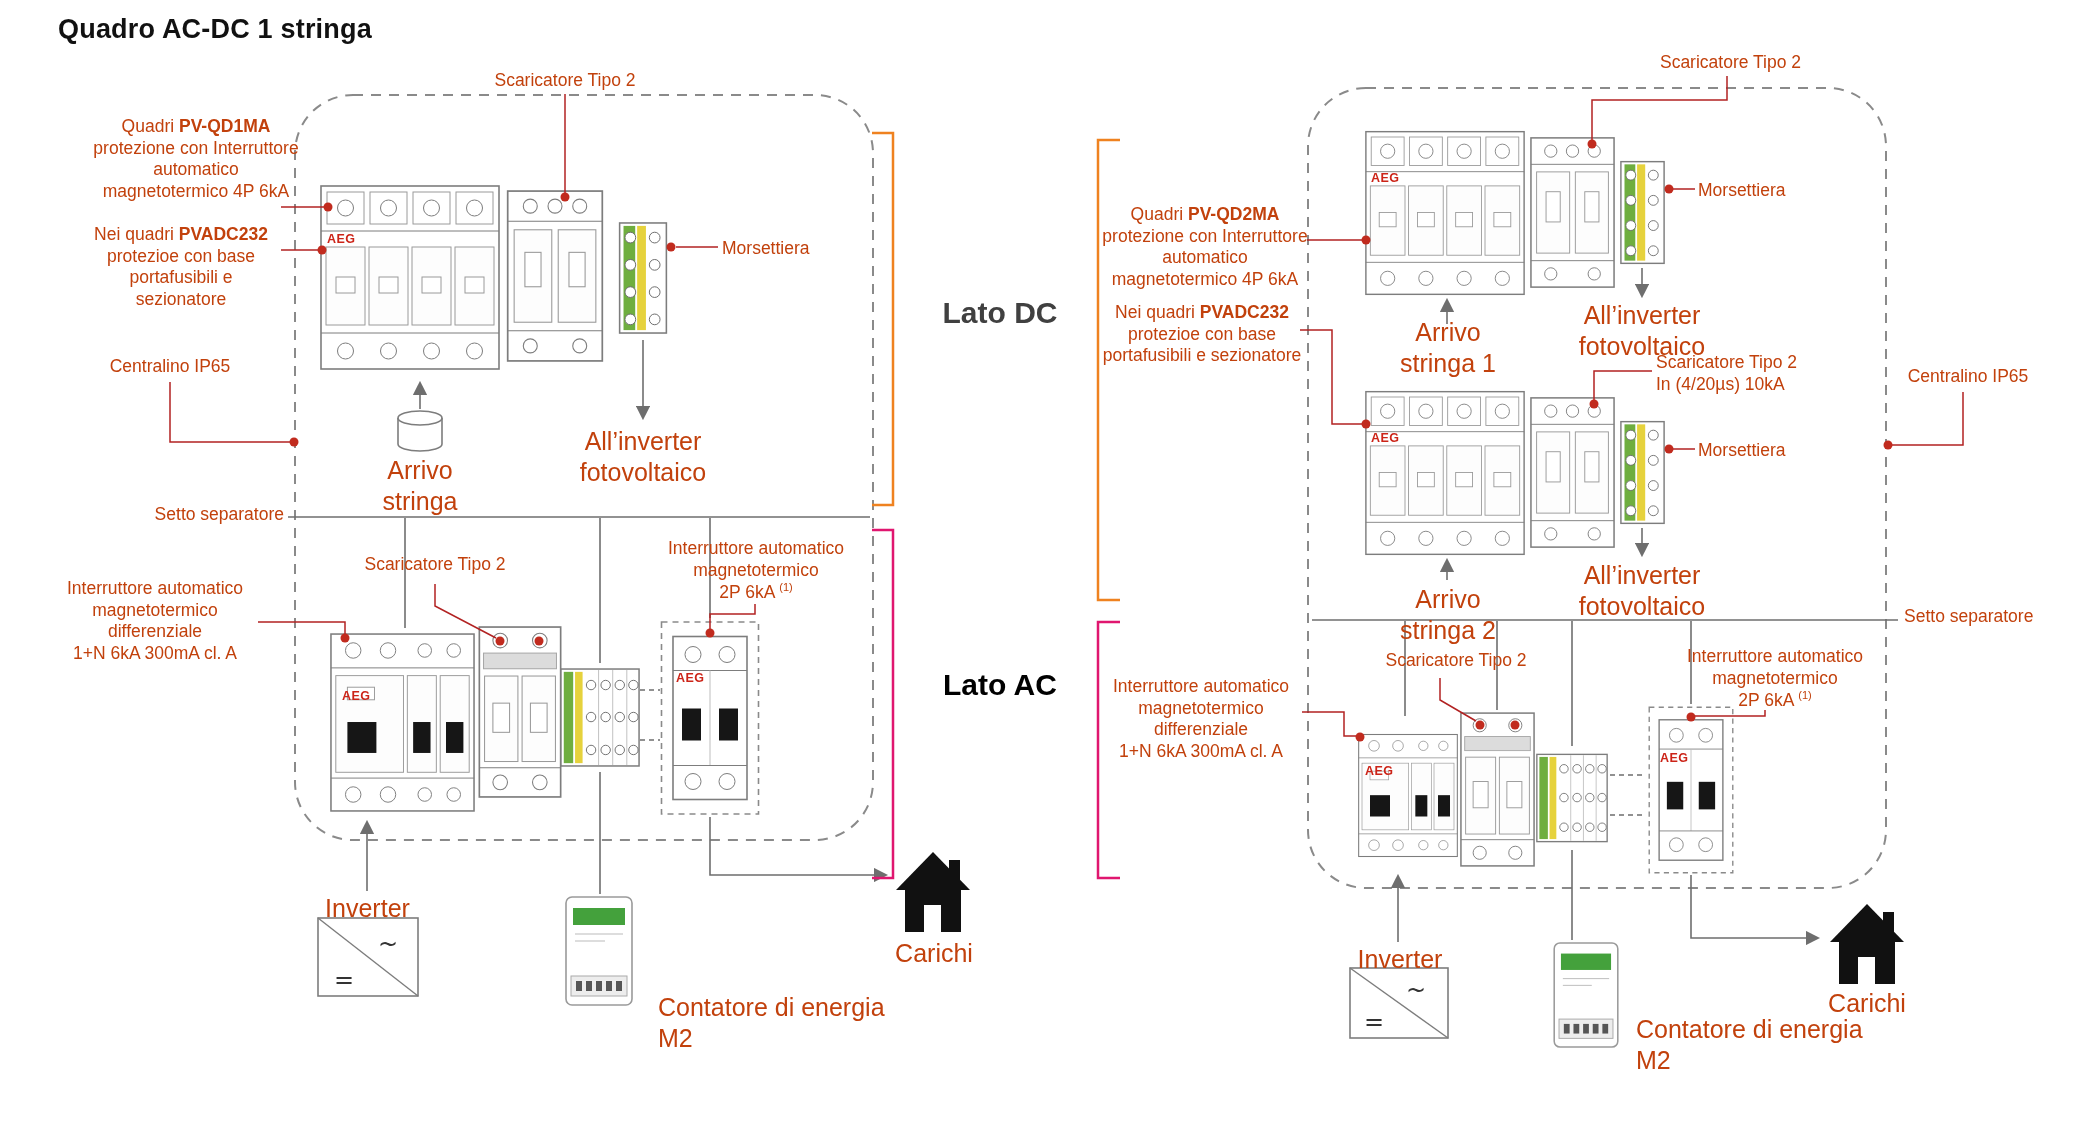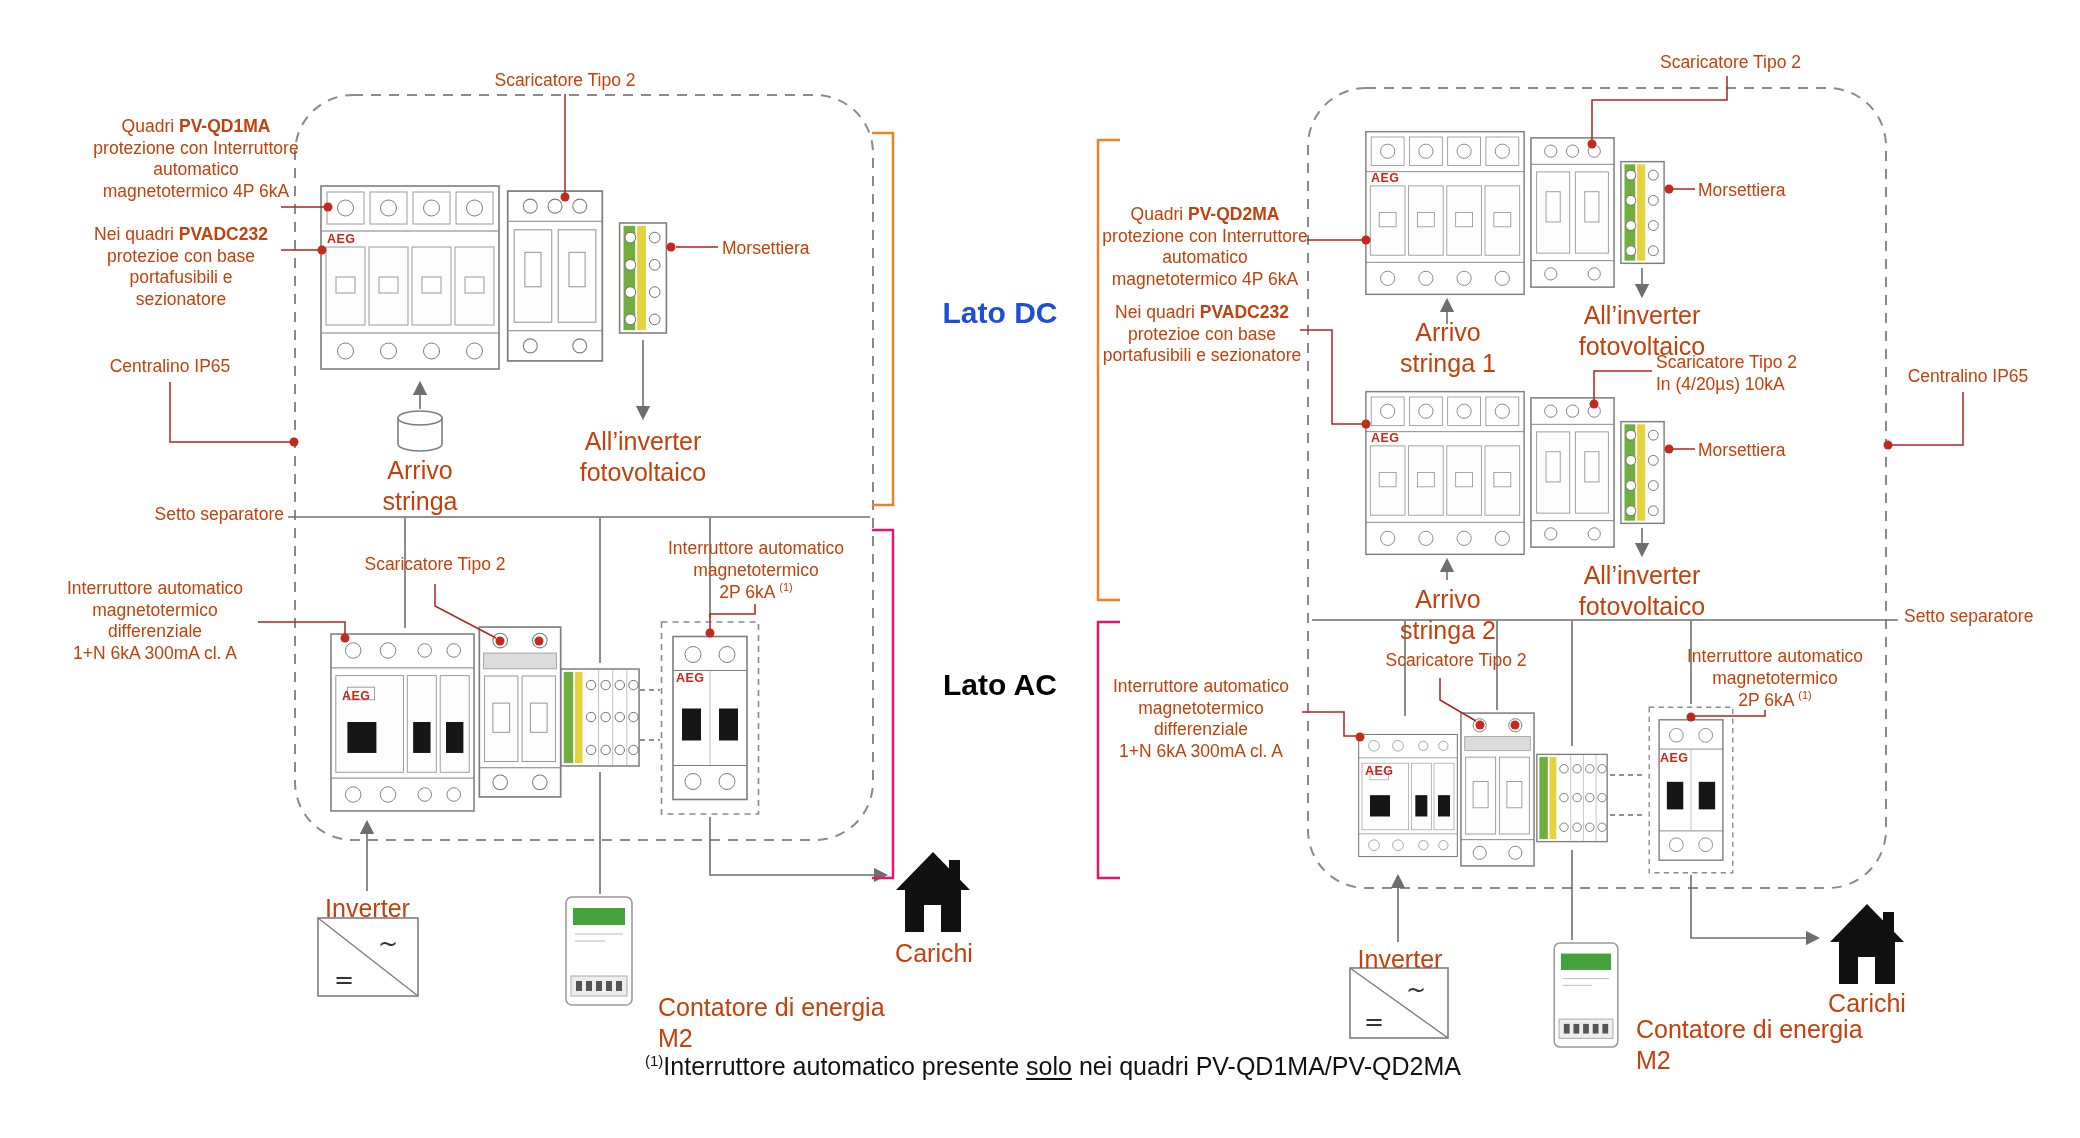--- a/index.html
+++ b/index.html
@@ -7,21 +7,21 @@
   body{font-family:"Liberation Sans","DejaVu Sans",sans-serif;color:#111}
   #stage{position:relative;width:2080px;height:1138px;background:#fff;overflow:hidden}
   #stage>svg.canvas{position:absolute;left:0;top:0;z-index:0}
   .lbl{position:absolute;z-index:2;font-size:17.5px;line-height:1.24;text-align:center;color:#c2410c}
   .lbl.al{text-align:left}
   .lbl.ar{text-align:right}
   .lbl.lg{font-size:25px}
   .blk{display:block}
   .title{position:absolute;z-index:2;font-size:27px;font-weight:bold;letter-spacing:.2px}
   .lato{position:absolute;z-index:2;font-size:30px;font-weight:bold;text-align:center}
-  .lato.dc{color:#1d4ed8}
+  .lato.dc{color:#404040}
   .lato.ac{color:#000000}
   .footnote{position:absolute;z-index:2;font-size:25px;text-align:center}
   .footnote sup{font-size:15px;vertical-align:super}
   .footnote u{text-underline-offset:3px}
   .lbl sup{font-size:11px;vertical-align:super}
   .aeg{font:bold 12.5px "Liberation Sans",sans-serif;fill:#cc2418;letter-spacing:.5px}
   .invtext{font:24px "DejaVu Sans",sans-serif;fill:#333}
   .wire{stroke:#6e6e6e;stroke-width:1.6;fill:none}
   .leader{stroke:#b22222;stroke-width:1.5;fill:none}
 </style>
@@ -361,20 +361,21 @@
         <circle cx="1691" cy="717" r="4.5"></circle>
   <circle cx="1360" cy="737" r="4.5"></circle>
 </g>
 
 <text class="aeg" x="1371" y="182">AEG</text>
 <text class="aeg" x="1371" y="442">AEG</text>
 <text class="aeg" x="1365" y="775">AEG</text>
 <text class="aeg" x="1660" y="762">AEG</text>
 </svg>
 
+<div class="title" style="left:58px;top:14px">Quadro AC-DC 1 stringa</div>
 
 <div class="lbl" style="left:485px;top:70px;width:160px">Scaricatore Tipo 2</div>
 <div class="lbl" style="left:93px;top:116px;width:206px">
   <span class="blk"><span>Quadri </span><b>PV-QD1MA</b></span>
   <span class="blk">protezione con Interruttore automatico magnetotermico 4P 6kA</span>
 </div>
 <div class="lbl" style="left:83px;top:224px;width:196px">
   <span class="blk"><span>Nei quadri </span><b>PVADC232</b></span>
   <span class="blk">protezioe con base portafusibili e sezionatore</span>
 </div>
@@ -426,17 +427,14 @@
   <span class="blk"><span>2P 6kA </span><sup>(1)</sup></span>
 </div>
 <div class="lbl" style="left:1100px;top:676px;width:202px">
   <span class="blk">Interruttore automatico magnetotermico differenziale</span>
   <span class="blk">1+N 6kA 300mA cl. A</span>
 </div>
 <div class="lbl lg" style="left:1340px;top:944px;width:120px">Inverter</div>
 <div class="lbl al lg" style="left:1636px;top:1014px;width:260px">Contatore di energia M2</div>
 <div class="lbl lg" style="left:1824px;top:988px;width:86px">Carichi</div>
 
-<div class="footnote" style="left:553px;top:1052px;width:1000px">
-  <sup>(1)</sup><span>Interruttore automatico presente </span><u>solo</u><span> nei quadri PV-QD1MA/PV-QD2MA</span>
-</div>
 
 </div>
 
 </body></html>

